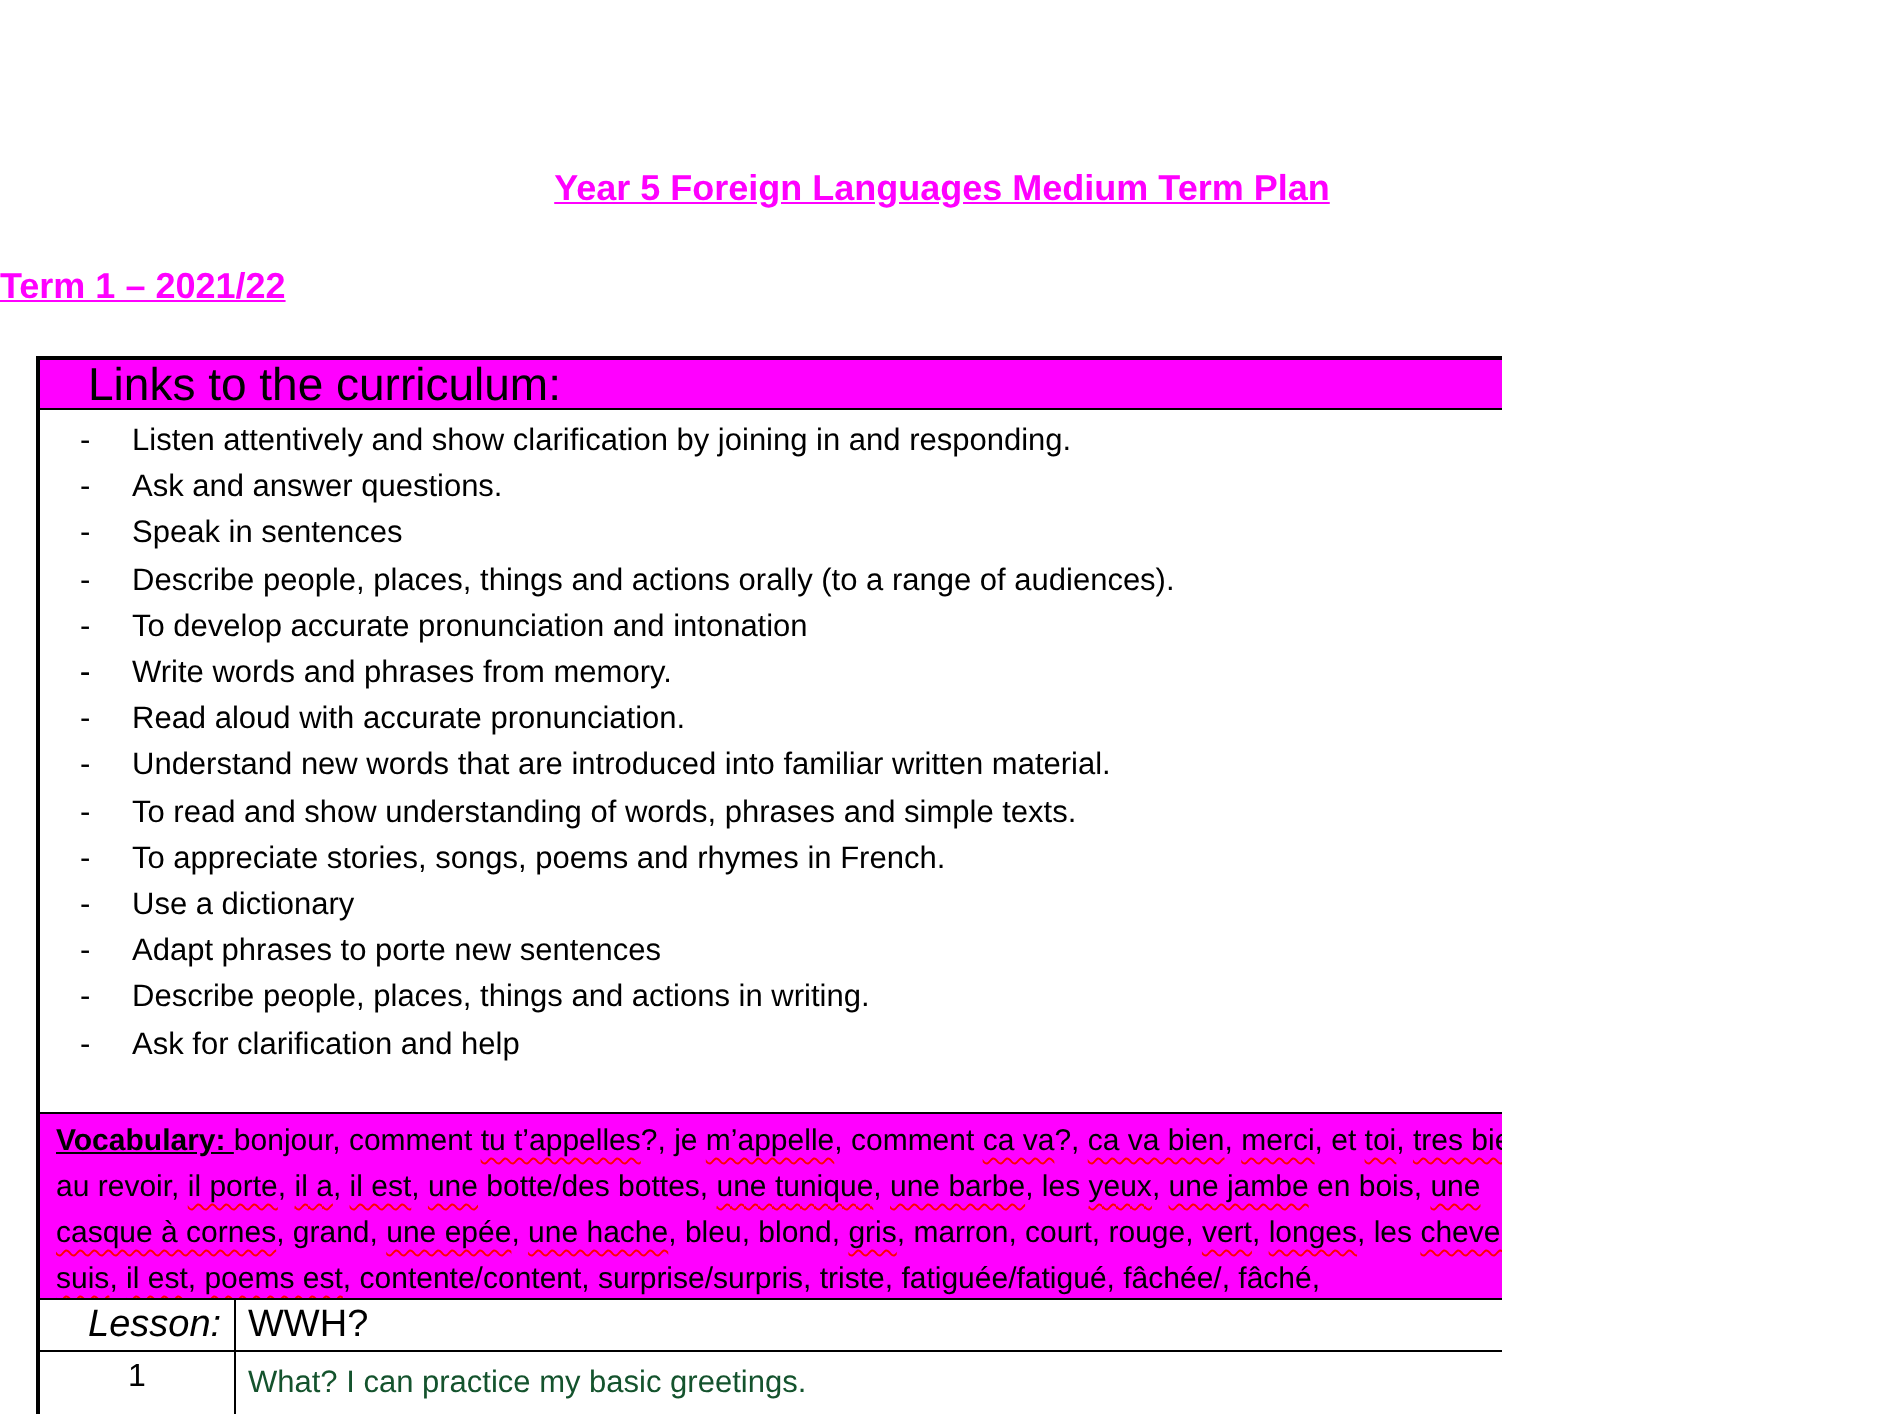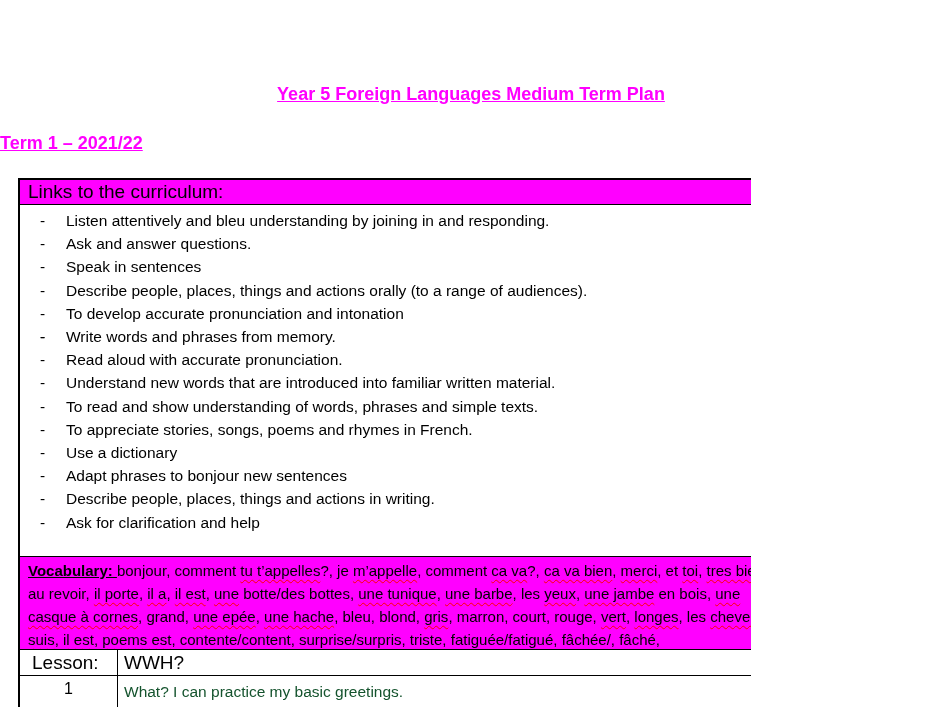--- a/index.html
+++ b/index.html
@@ -26,22 +26,22 @@
   }
   .mtp-table {
     position:absolute; top:178px; left:18px;
     width:906px;
     border:2px solid #000;
     border-bottom:none;
     background:#fff;
   }
   .row-curriculum-header {
     height:25px; line-height:24px;
-    padding-left:8px;
-    font-size:19px;
+    padding-left:24px;
+    font-size:23px;
     border-bottom:1px solid #000;
   }
   .section-list {
     height:352px;
     padding:4px 8px 0 0;
     border-bottom:1px solid #000;
     overflow:hidden;
   }
   .section-list ul { list-style:none; }
   .section-list li {
@@ -76,21 +76,21 @@
   }
   .row-lesson-header {
     display:flex;
     height:26px;
     border-bottom:1px solid #000;
     font-size:19px;
   }
   .row-lesson-header .c1 {
     width:98px; flex:0 0 98px;
     border-right:1px solid #000;
-    padding-left:12px; line-height:25px;
+    padding-left:24px; line-height:25px;font-style:italic;
   }
   .row-lesson-header .c2 {
     flex:1; padding-left:6px; line-height:25px;
   }
   .row-lesson {
     display:flex;
     min-height:62px;
   }
   .row-lesson .c1 {
     width:98px; flex:0 0 98px;
@@ -115,33 +115,33 @@
   <div class="doc-subtitle" style="color: rgb(255, 0, 255);">Term 1 – 2021/22</div>
 
   <div class="mtp-table">
 
     <div class="row-curriculum-header" style="background: rgb(255, 0, 255);">
       <span>Links to the curriculum:</span>
     </div>
 
     <div class="section-list">
       <ul id="curriculum-list">
-          <li><span class="dash">-</span><span>Listen attentively and bleu understanding by joining in and responding.</span></li>
+          <li><span class="dash">-</span><span>Listen attentively and show clarification by joining in and responding.</span></li>
           <li><span class="dash">-</span><span>Ask and answer questions.</span></li>
           <li><span class="dash">-</span><span>Speak in sentences</span></li>
           <li><span class="dash">-</span><span>Describe people, places, things and actions orally (to a range of audiences).</span></li>
           <li><span class="dash">-</span><span>To develop accurate pronunciation and intonation</span></li>
           <li><span class="dash">-</span></li>
           <li><span class="dash">-</span><span>Write words and phrases from memory.</span></li>
           <li><span class="dash">-</span><span>Read aloud with accurate pronunciation.</span></li>
           <li><span class="dash">-</span><span>Understand new words that are introduced into familiar written material.</span></li>
           <li><span class="dash">-</span><span>To read and show understanding of words, phrases and simple texts.</span></li>
           <li><span class="dash">-</span><span>To appreciate stories, songs, poems and rhymes in French.</span></li>
           <li><span class="dash">-</span><span>Use a dictionary</span></li>
-          <li><span class="dash">-</span><span>Adapt phrases to bonjour new sentences</span></li>
+          <li><span class="dash">-</span><span>Adapt phrases to porte new sentences</span></li>
           <li><span class="dash">-</span><span>Describe people, places, things and actions in writing.</span></li>
           <li><span class="dash">-</span><span>Ask for clarification and help</span></li>
         </ul>
     </div>
 
     <div class="section-vocab" id="vocab-section" style="background: rgb(255, 0, 255);">
         <div class="vocab-line"><span class="vocab-label">Vocabulary: </span><span>bonjour, comment </span><span class="wavy">tu t’appelles</span><span>?, je </span><span class="wavy">m’appelle</span><span>, comment </span><span class="wavy">ca va</span><span>?, </span><span class="wavy">ca va bien</span><span>, </span><span class="wavy">merci</span><span>, et </span><span class="wavy">toi</span><span>, </span><span class="wavy">tres bien</span><span>,</span></div>
         <div class="vocab-line"><span>au revoir, </span><span class="wavy">il porte</span><span>, </span><span class="wavy">il a</span><span>, </span><span class="wavy">il est</span><span>, </span><span class="wavy">une</span><span> botte/des bottes, </span><span class="wavy">une tunique</span><span>, </span><span class="wavy">une barbe</span><span>, les </span><span class="wavy">yeux</span><span>, </span><span class="wavy">une jambe</span><span> en bois, </span><span class="wavy">une</span></div>
         <div class="vocab-line"><span class="wavy">casque à cornes</span><span>, grand, </span><span class="wavy">une epée</span><span>, </span><span class="wavy">une hache</span><span>, bleu, blond, </span><span class="wavy">gris</span><span>, marron, court, rouge, </span><span class="wavy">vert</span><span>, </span><span class="wavy">longes</span><span>, les </span><span class="wavy">cheveux</span><span>, je</span></div>
         <div class="vocab-line"><span class="wavy">suis</span><span>, </span><span class="wavy">il est</span><span>, </span><span class="wavy">poems est</span><span>, contente/content, surprise/surpris, triste, fatiguée/fatigué, fâchée/, fâché,</span></div>

